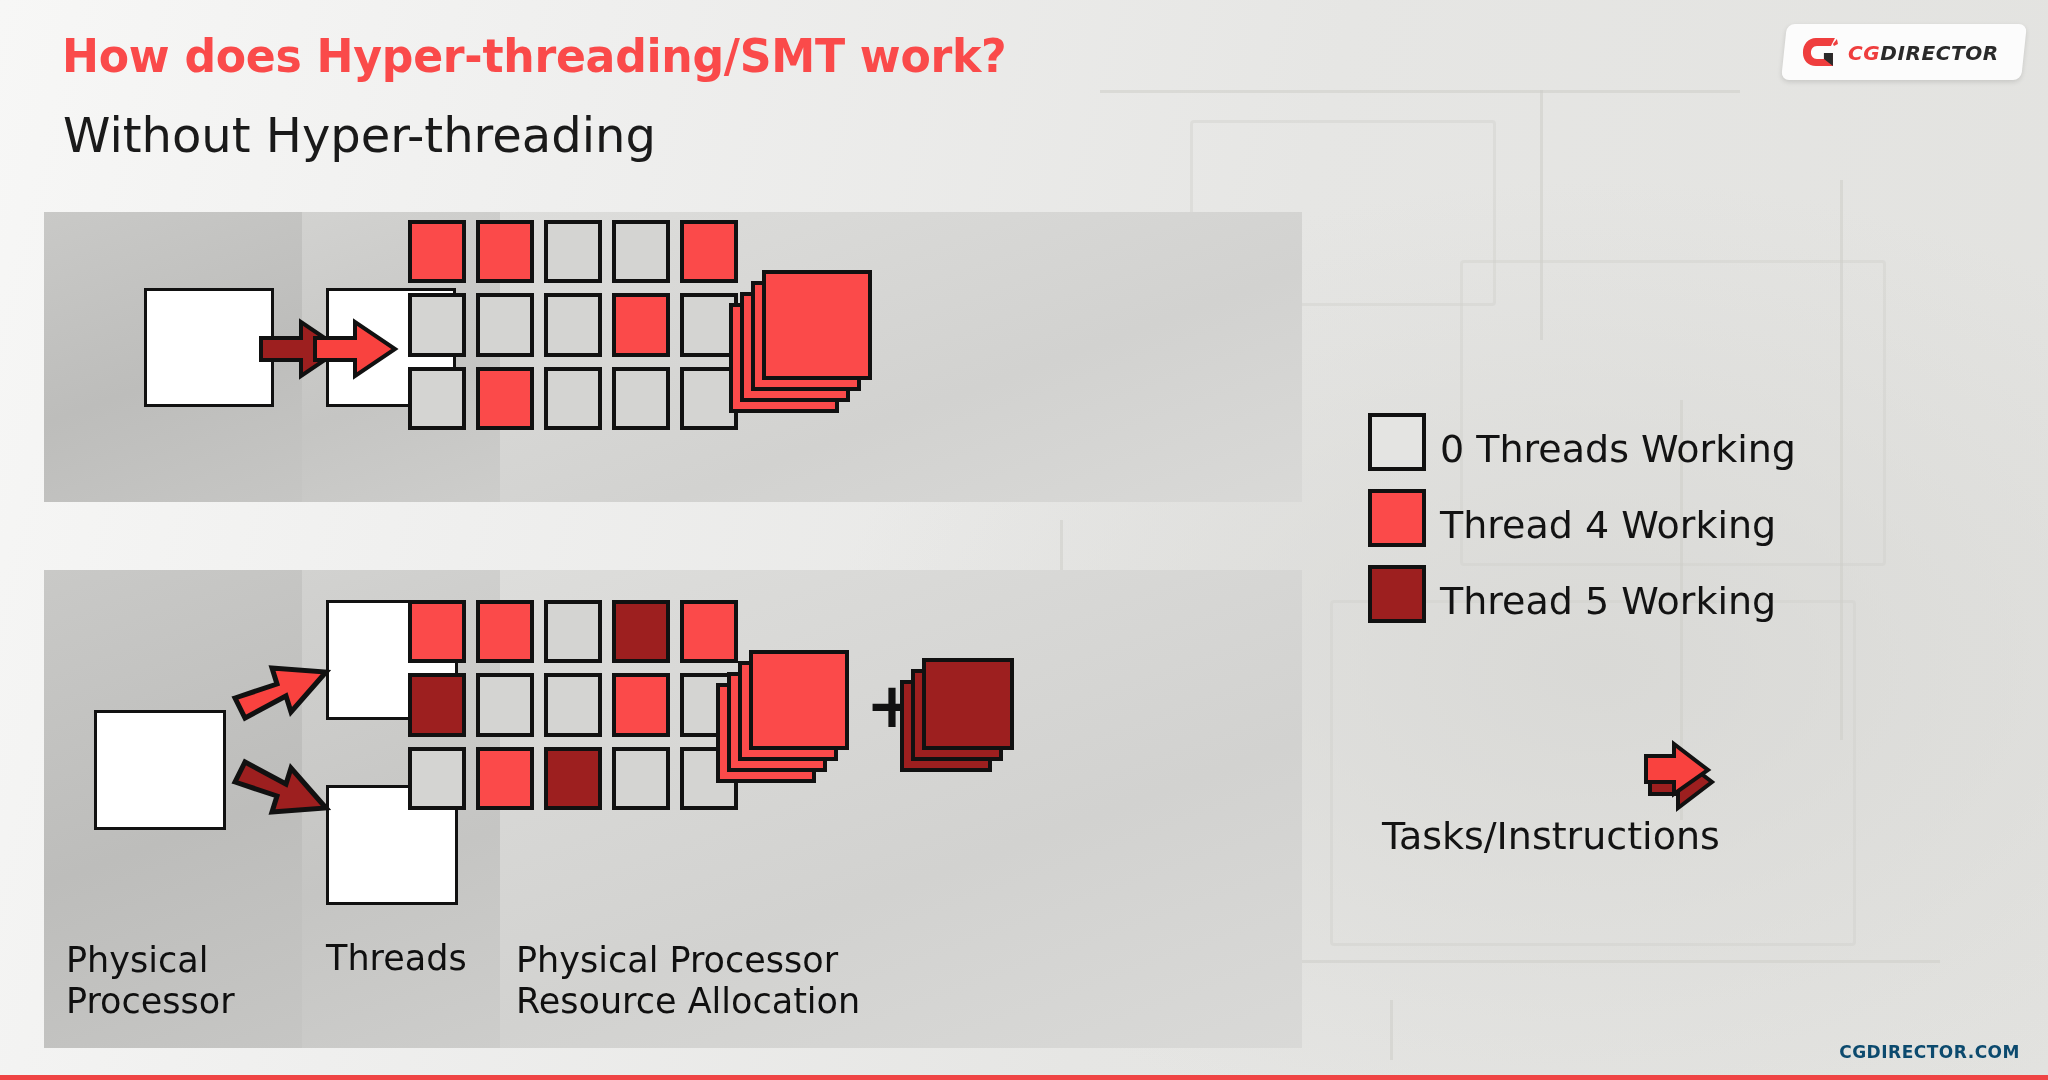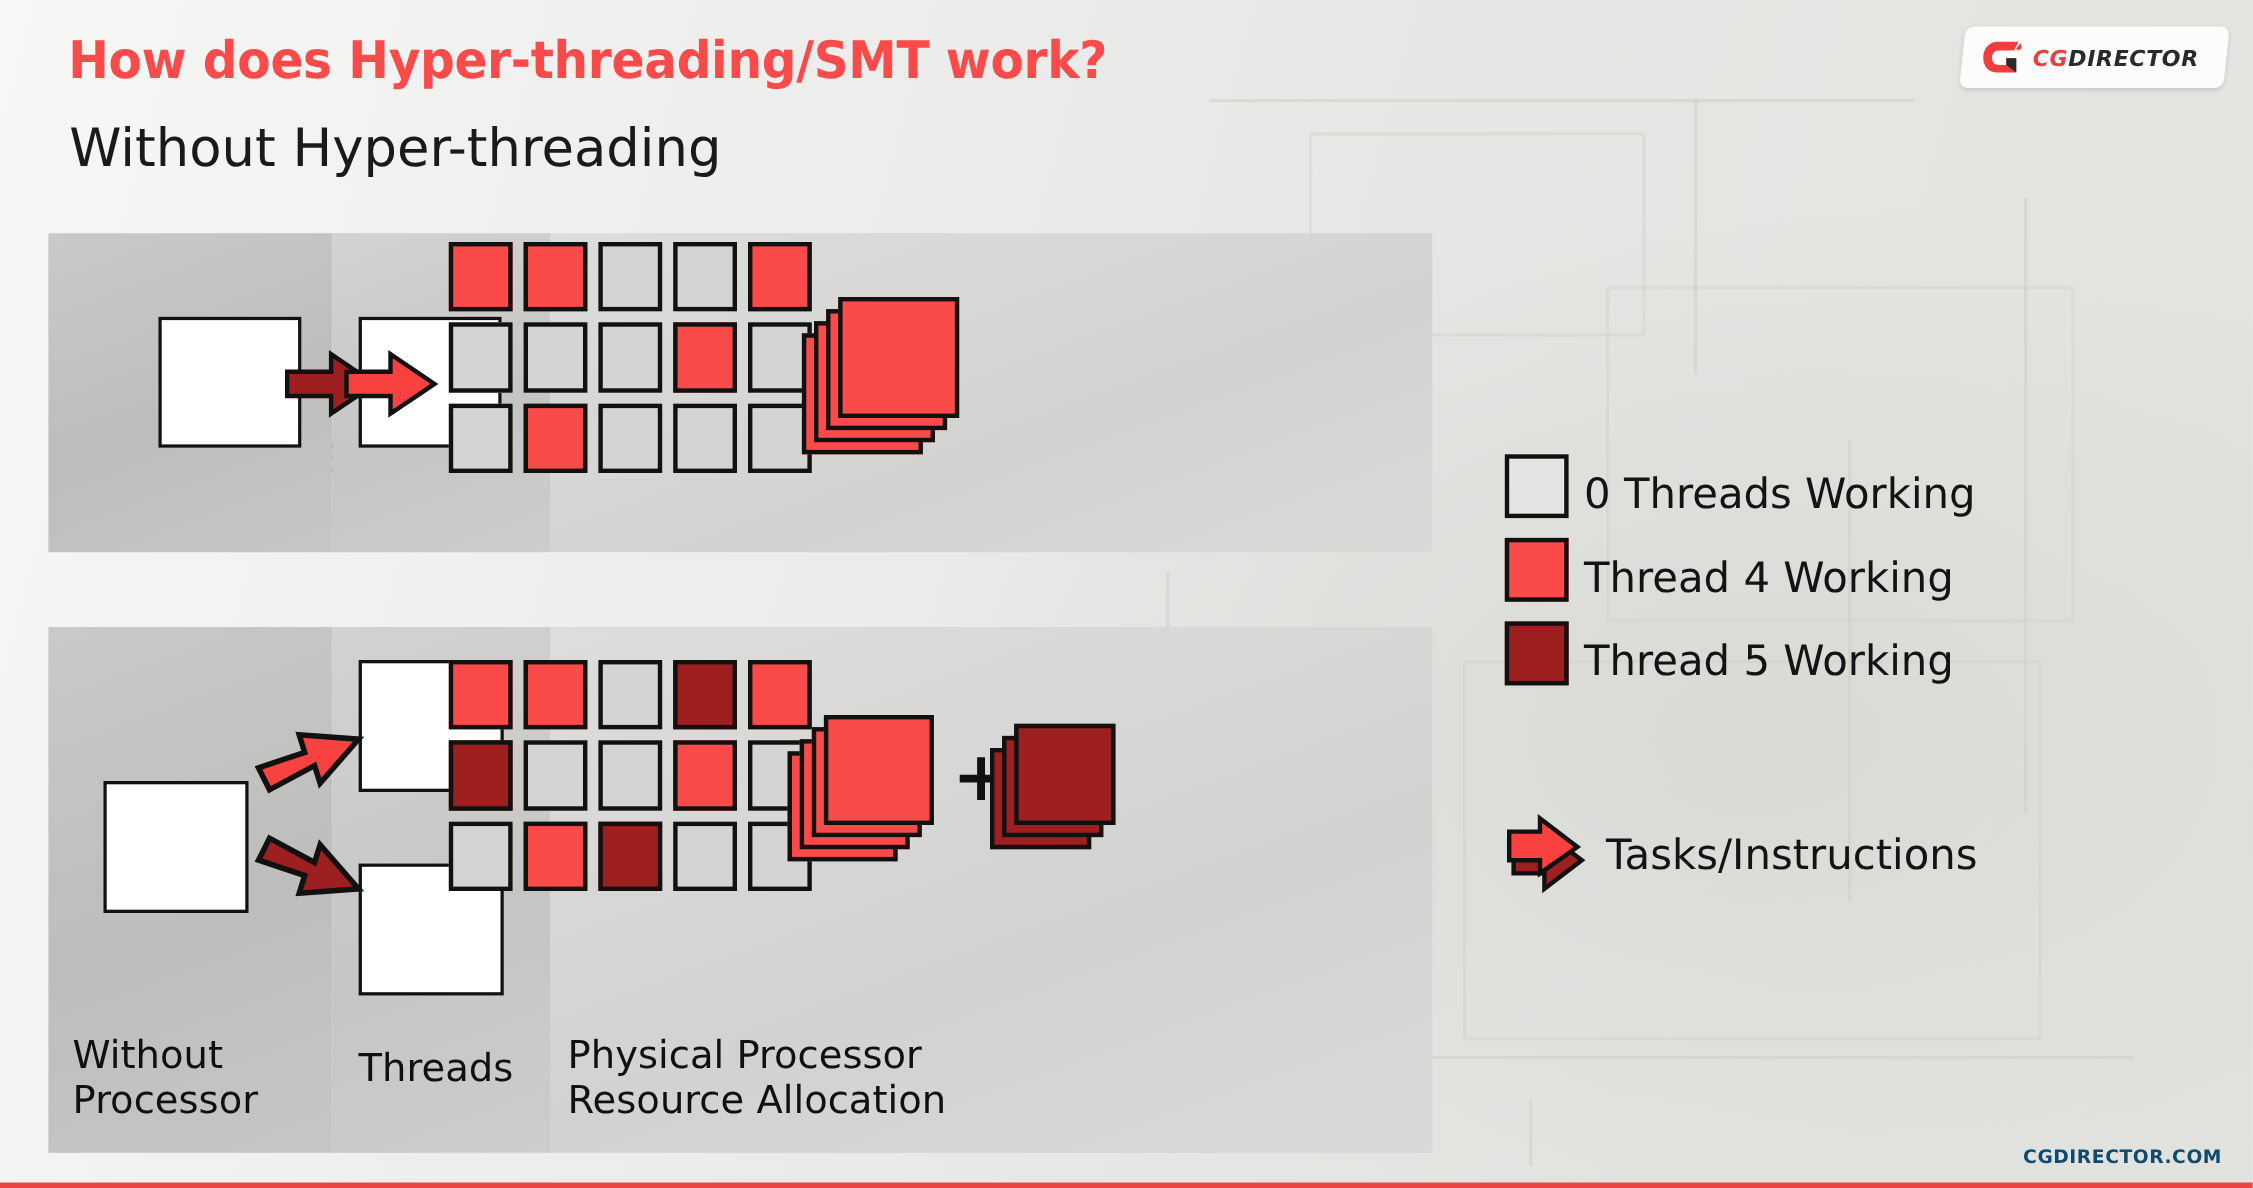--- a/index.html
+++ b/index.html
@@ -75,21 +75,21 @@
   .plus{position:absolute;color:#111;font-weight:bold;line-height:1;}
 
   
   #legend{position:absolute;left:1368px;top:395px;}
   .lrow{display:flex;align-items:flex-end;height:76px;margin-bottom:0;}
   .sw{width:58px;height:58px;border:4px solid #111;box-sizing:border-box;flex:0 0 auto;}
   .sw0{background:#e4e4e2;}
   .sw1{background:#fb4a4a;}
   .sw2{background:#9d1f1f;}
   .ltxt{font-size:38px;color:#131313;margin-left:14px;white-space:nowrap;}
-  #legend-arrow-row{position:absolute;left:1368px;top:740px;display:flex;align-items:center;}
+  #legend-arrow-row{position:absolute;left:1368px;top:740px;display:flex;align-items:flex-end;flex-direction:column;}
   #legend-arrow-box{position:relative;width:78px;height:74px;flex:0 0 auto;}
 
   
   .blabel{position:absolute;font-size:35px;color:#101010;line-height:1.17;}
 
   #watermark{position:absolute;right:28px;bottom:18px;color:#0c4a6e;
              font-size:17px;font-weight:bold;letter-spacing:.5px;}
 </style>
 </head>
 <body>
@@ -208,23 +208,23 @@
       <div class="card" style="background: rgb(251, 74, 74); width: 100px; height: 100px; left: -11px; top: 11px; z-index: 3;"></div>
       <div class="card" style="background: rgb(251, 74, 74); width: 100px; height: 100px; left: 0px; top: 0px; z-index: 4;"></div>
     </div>
   <div class="plus" style="left:822px;top:105px;font-size:62px;">+</div>
   <div class="stack" style="left:878px;top:88px;width:92px;height:92px;">
       <div class="card" style="background: rgb(157, 31, 31); width: 92px; height: 92px; left: -22px; top: 22px; z-index: 1;"></div>
       <div class="card" style="background: rgb(157, 31, 31); width: 92px; height: 92px; left: -11px; top: 11px; z-index: 2;"></div>
       <div class="card" style="background: rgb(157, 31, 31); width: 92px; height: 92px; left: 0px; top: 0px; z-index: 3;"></div>
     </div>
 
-  <div class="blabel" style="left:22px;top:370px;width:220px;white-space:pre-line;">Without
+  <div class="blabel" style="left:22px;top:370px;width:220px;white-space:pre-line;">Physical
 Processor</div>
-  <div class="blabel" style="left:282px;top:382px;white-space:pre-line;">Threads</div>
+  <div class="blabel" style="left:282px;top:368px;white-space:pre-line;">Threads</div>
   <div class="blabel" style="left:472px;top:370px;width:520px;white-space:pre-line;">Physical Processor
 Resource Allocation</div>
 </div>
 
 <div id="legend">
   <div class="lrow">
     <div class="sw sw0"></div>
     <div class="ltxt">0 Threads Working</div>
   </div>
   <div class="lrow">

